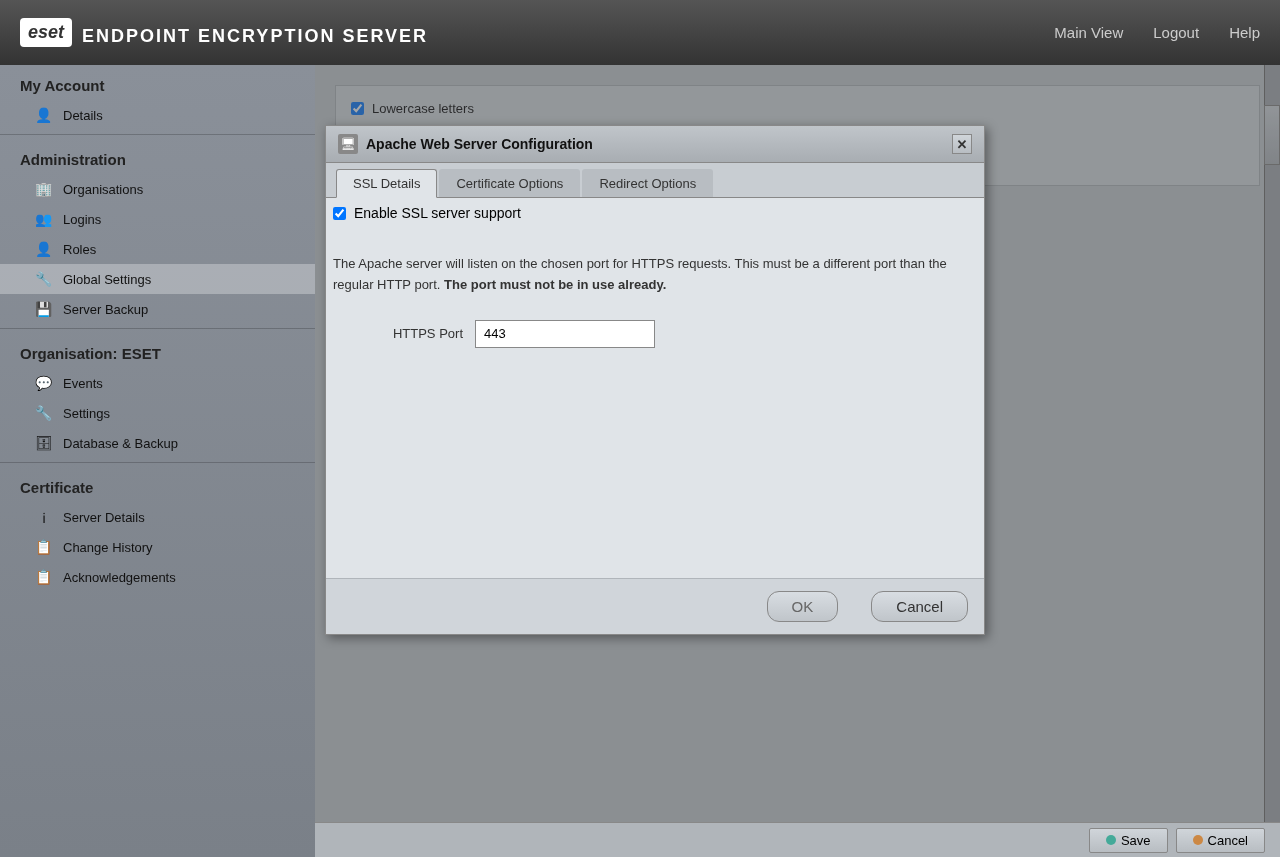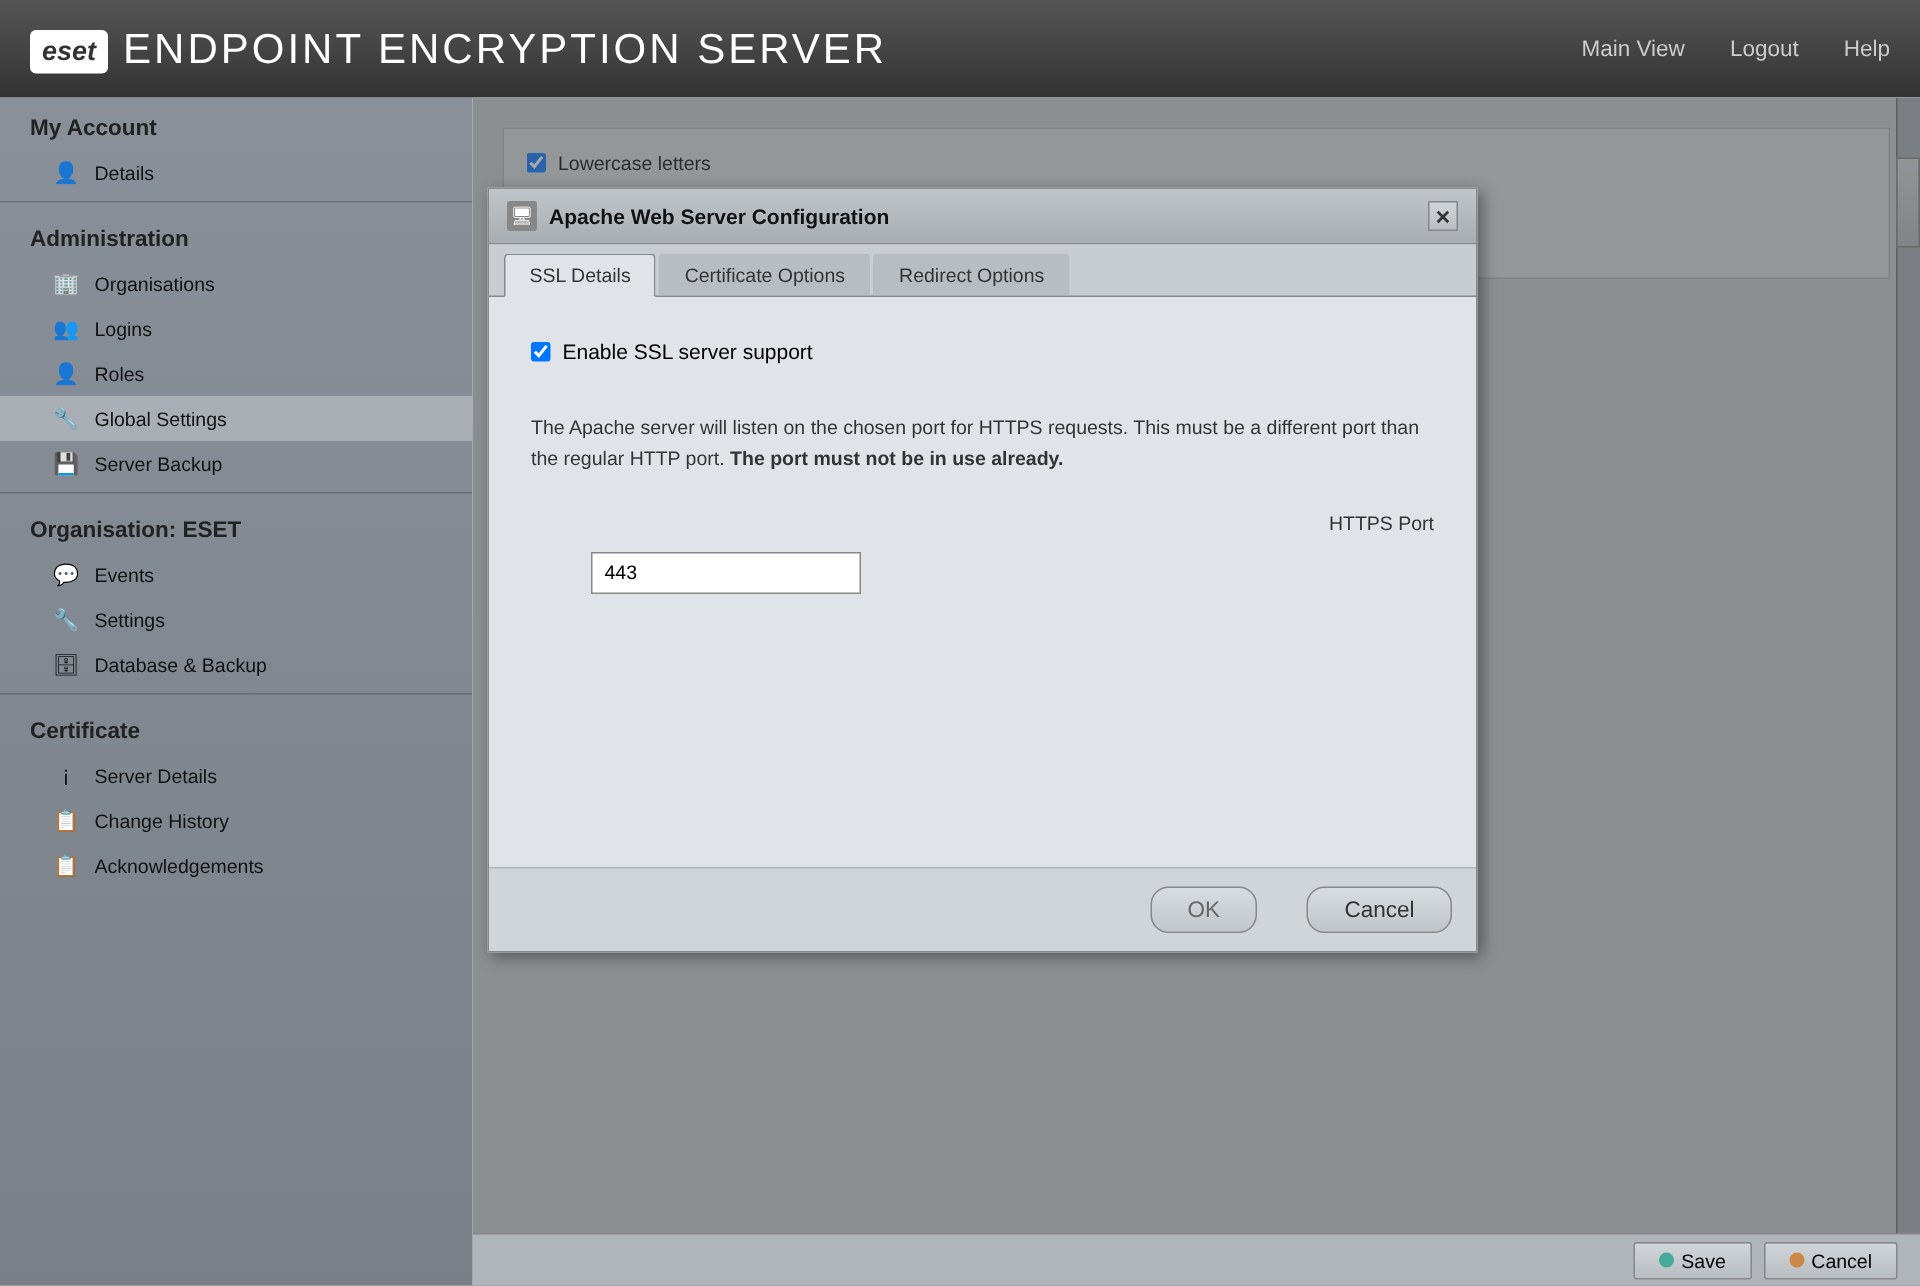--- a/index.html
+++ b/index.html
@@ -23,22 +23,22 @@
       background: white;
       border-radius: 4px;
       padding: 4px 8px;
       font-size: 18px;
       font-weight: bold;
       color: #333;
       font-style: italic;
     }
     .logo-text {
       color: white;
-      font-size: 28px;
-      font-weight: normal;
+      font-size: 18px;
+      font-weight: bold;
       letter-spacing: 2px;
       text-transform: uppercase;
     }
     .header-nav {
       display: flex;
       gap: 30px;
     }
     .header-nav a {
       color: #ccc;
       text-decoration: none;
@@ -223,21 +223,21 @@
     .modal-tab.active {
       background: #e0e4e8;
       border-color: #888;
       border-bottom: 1px solid #e0e4e8;
       margin-bottom: -1px;
       z-index: 1;
     }
 
     
     .modal-body {
-      padding: 28px;
+      padding: 7px;
       min-height: 380px;
     }
 
     .ssl-checkbox-row {
       display: flex;
       align-items: center;
       gap: 8px;
       margin-bottom: 16px;
       font-size: 14px;
     }
@@ -246,23 +246,23 @@
       color: #333;
       line-height: 1.6;
       margin-bottom: 24px;
       margin-top: 33px;
     }
     .ssl-description strong {
       font-weight: bold;
     }
     .https-port-row {
       display: flex;
+      align-items: center;
       gap: 12px;
       margin-left: 40px;
-      flex-direction: column;
     }
     .https-port-label {
       font-size: 13px;
       color: #333;
       min-width: 90px;
       text-align: right;
     }
     .https-port-input {
       border: 1px solid #888;
       background: white;

